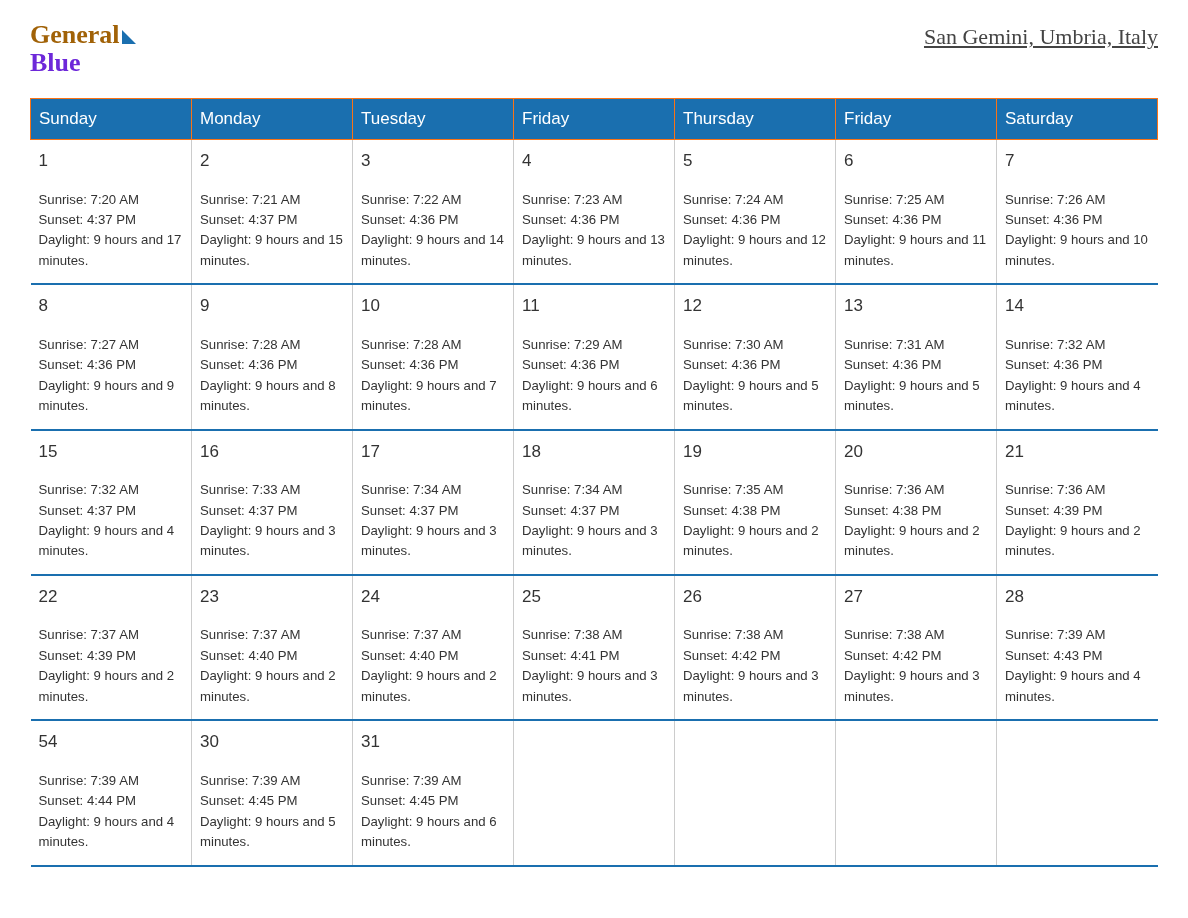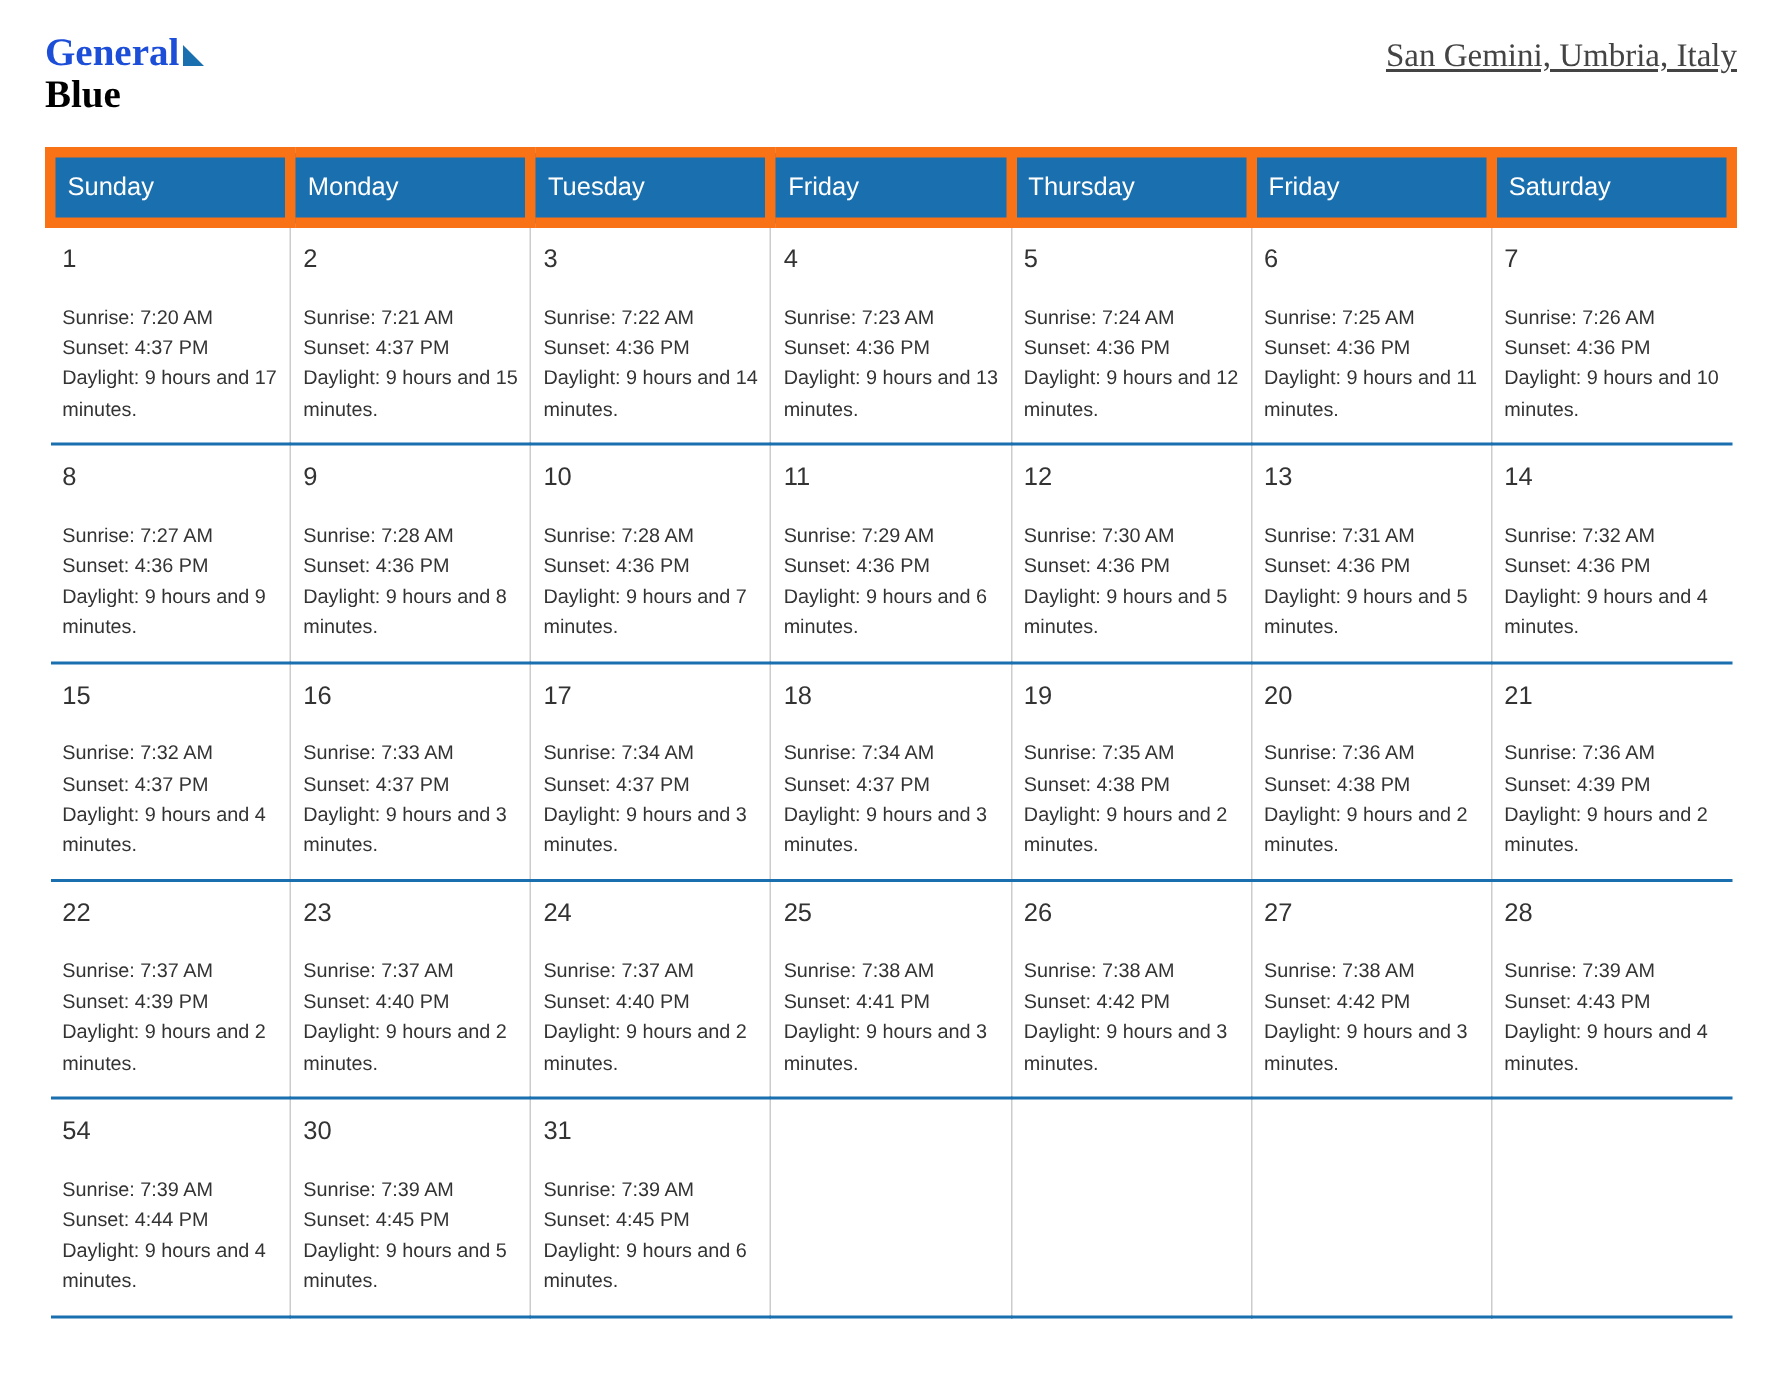--- a/index.html
+++ b/index.html
@@ -21,36 +21,36 @@
       flex-direction: column;
       align-items: flex-start;
     }
     .logo-top {
       display: flex;
       align-items: center;
     }
     .logo-general {
       font-size: 26px;
       font-weight: bold;
-      color: #1d4ed8;
+      color: #a16207;
       font-family: Georgia, serif;
     }
     .logo-arrow {
       width: 0;
       height: 0;
       border-left: 14px solid #1a6faf;
       border-top: 14px solid transparent;
       border-bottom: 0px solid transparent;
       margin-left: 2px;
       margin-top: 4px;
     }
     .logo-blue {
       font-size: 26px;
       font-weight: bold;
-      color: #000000;
+      color: #6d28d9;
       font-family: Georgia, serif;
       margin-top: -2px;
       text-align: center;
     }
     .title-block {
       text-align: right;
     }
     .month-title {
       font-size: 52px;
       font-weight: normal;
@@ -71,21 +71,21 @@
     }
     thead tr {
       background-color: #1a6faf;
     }
     thead th {
       color: #fff;
       font-size: 17px;
       font-weight: normal;
       padding: 10px 8px;
       text-align: left;
-      border: 7px solid #f97316;
+      border: 1px solid #f97316;
     }
     tbody tr {
       border-bottom: 2px solid #1a6faf;
     }
     tbody td {
       vertical-align: top;
       padding: 8px 8px 12px 8px;
       font-size: 13.5px;
       color: #333;
       border-right: 1px solid #ccc;

